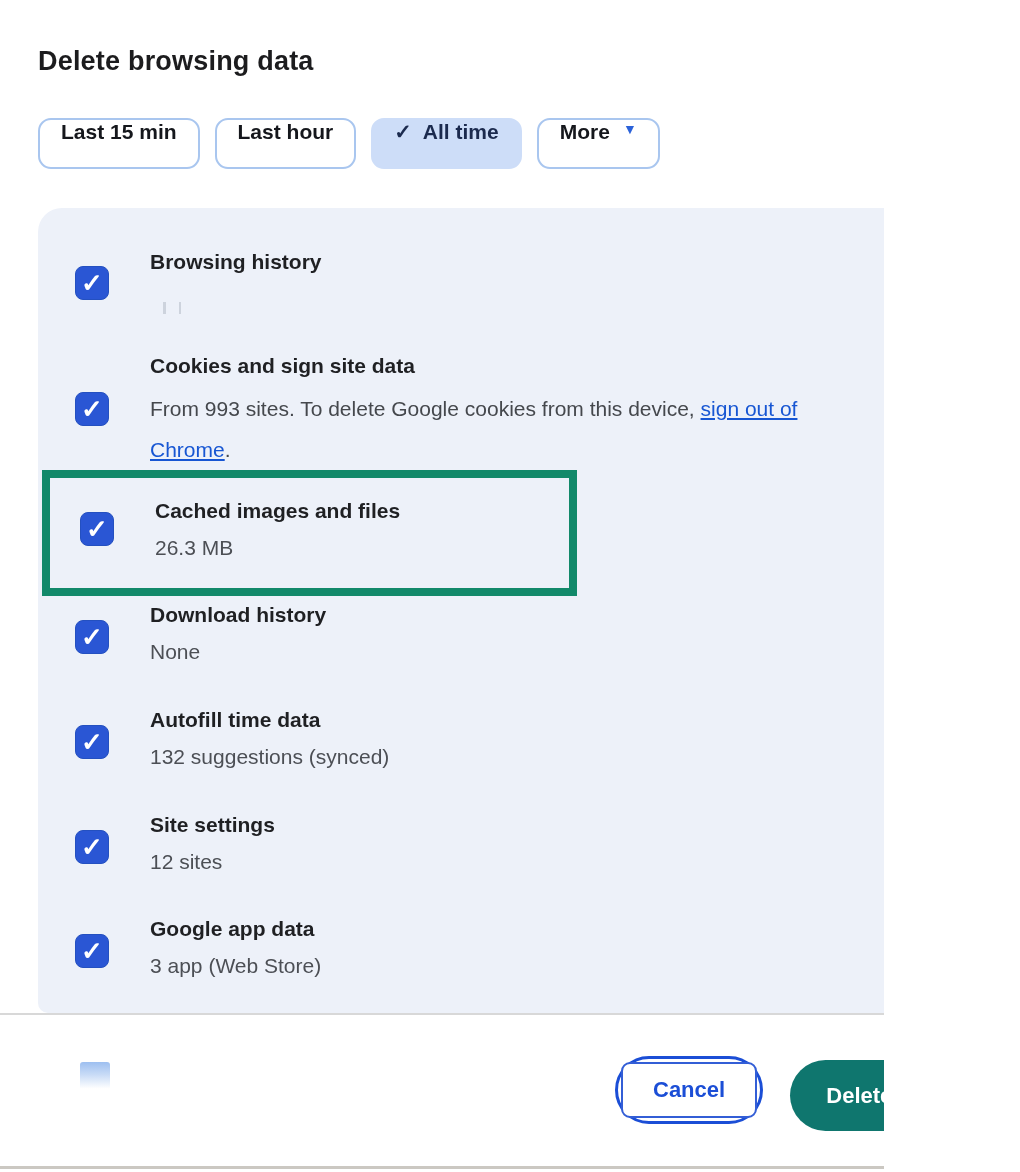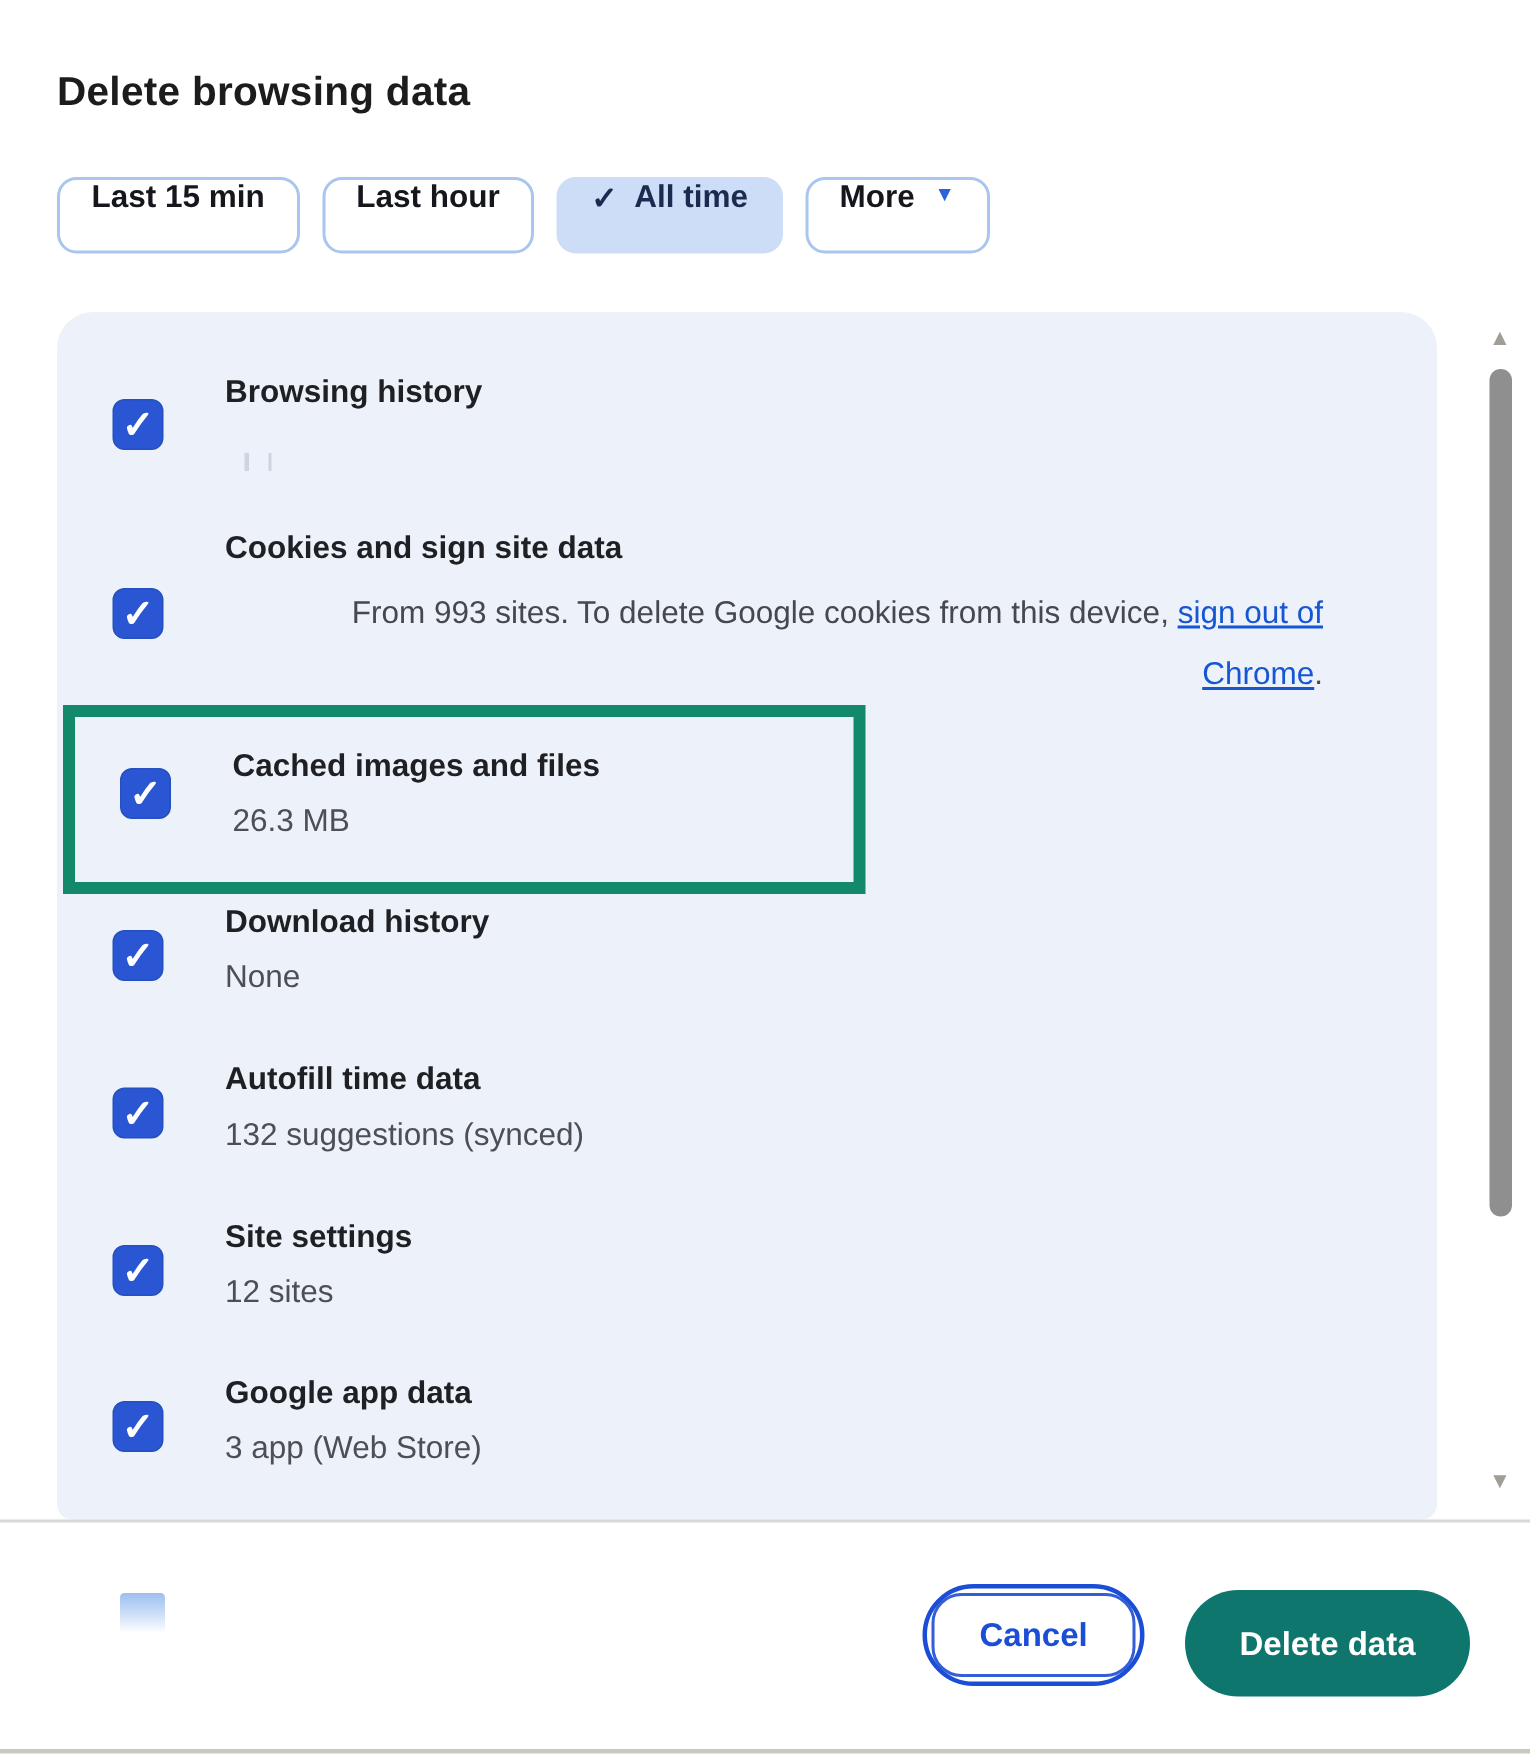--- a/index.html
+++ b/index.html
@@ -1,18 +1,18 @@
 <!DOCTYPE html>
 <html><head>
 <meta charset="utf-8">
 <style>
   * { margin:0; padding:0; box-sizing:border-box; }
   body { background:#fff; }
   .page {
-    position:relative; width:1020px; height:1172px; overflow:hidden;
+    position:relative; width:884px; height:1172px; overflow:hidden;
     background:#ffffff; font-family:"Liberation Sans", sans-serif;
   }
 
   
   .title {
     position:absolute; left:38px; top:46px;
     font-size:27px; font-weight:600; color:#1c1c1e; letter-spacing:.2px;
   }
 
   
@@ -42,21 +42,21 @@
   .row-label {
     position:absolute; left:150px;
     font-size:21px; font-weight:600; color:#1f2023;
   }
   .row-detail {
     position:absolute; left:150px;
     font-size:21px; font-weight:400; color:#4c4f55;
   }
   .cookies-desc {
     position:absolute; left:150px; top:388px; width:732px;
-    font-size:21px; font-weight:400; color:#45484d; line-height:41px;text-align:right;
+    font-size:21px; font-weight:400; color:#45484d; line-height:41px;
   }
   .link { color:#1756d3; text-decoration:underline; cursor:pointer; }
 
   .faint-marks { position:absolute; left:163px; top:302px; display:flex; gap:13px; opacity:.75; }
   .faint-marks i { display:block; width:2.5px; height:12px; background:#c3c9d4; }
 
   
   .annotation {
     position:absolute; left:42px; top:470px; width:535px; height:126px;
     border:8px solid #12896a; background:transparent; pointer-events:none;
@@ -81,21 +81,21 @@
   .remnant-cb {
     position:absolute; left:80px; top:1062px; width:30px; height:28px; border-radius:3px;
     background:linear-gradient(180deg, #9dbff0 0%, #c8dbf6 45%, rgba(255,255,255,0) 95%);
   }
 
   .cancel-btn {
     position:absolute; left:615px; top:1056px;
     border:3px solid #1b4ed6; border-radius:42px; background:#fff; padding:3px; cursor:pointer;
   }
   .cancel-inner {
-    border:2px solid #335ed6; border-radius:20px; padding:13px 30px;
+    border:2px solid #335ed6; border-radius:9px; padding:13px 30px;
     font-size:22px; font-weight:600; color:#1b4ed6;
     font-family:"Liberation Sans", sans-serif; background:#fff;
   }
   .delete-btn {
     position:absolute; left:790px; top:1060px; width:190px; height:71px;
     background:#0f766e; border:none; border-radius:36px; cursor:pointer;
     font-size:22px; font-weight:700; color:#ffffff;
     font-family:"Liberation Sans", sans-serif;
   }
 </style>

